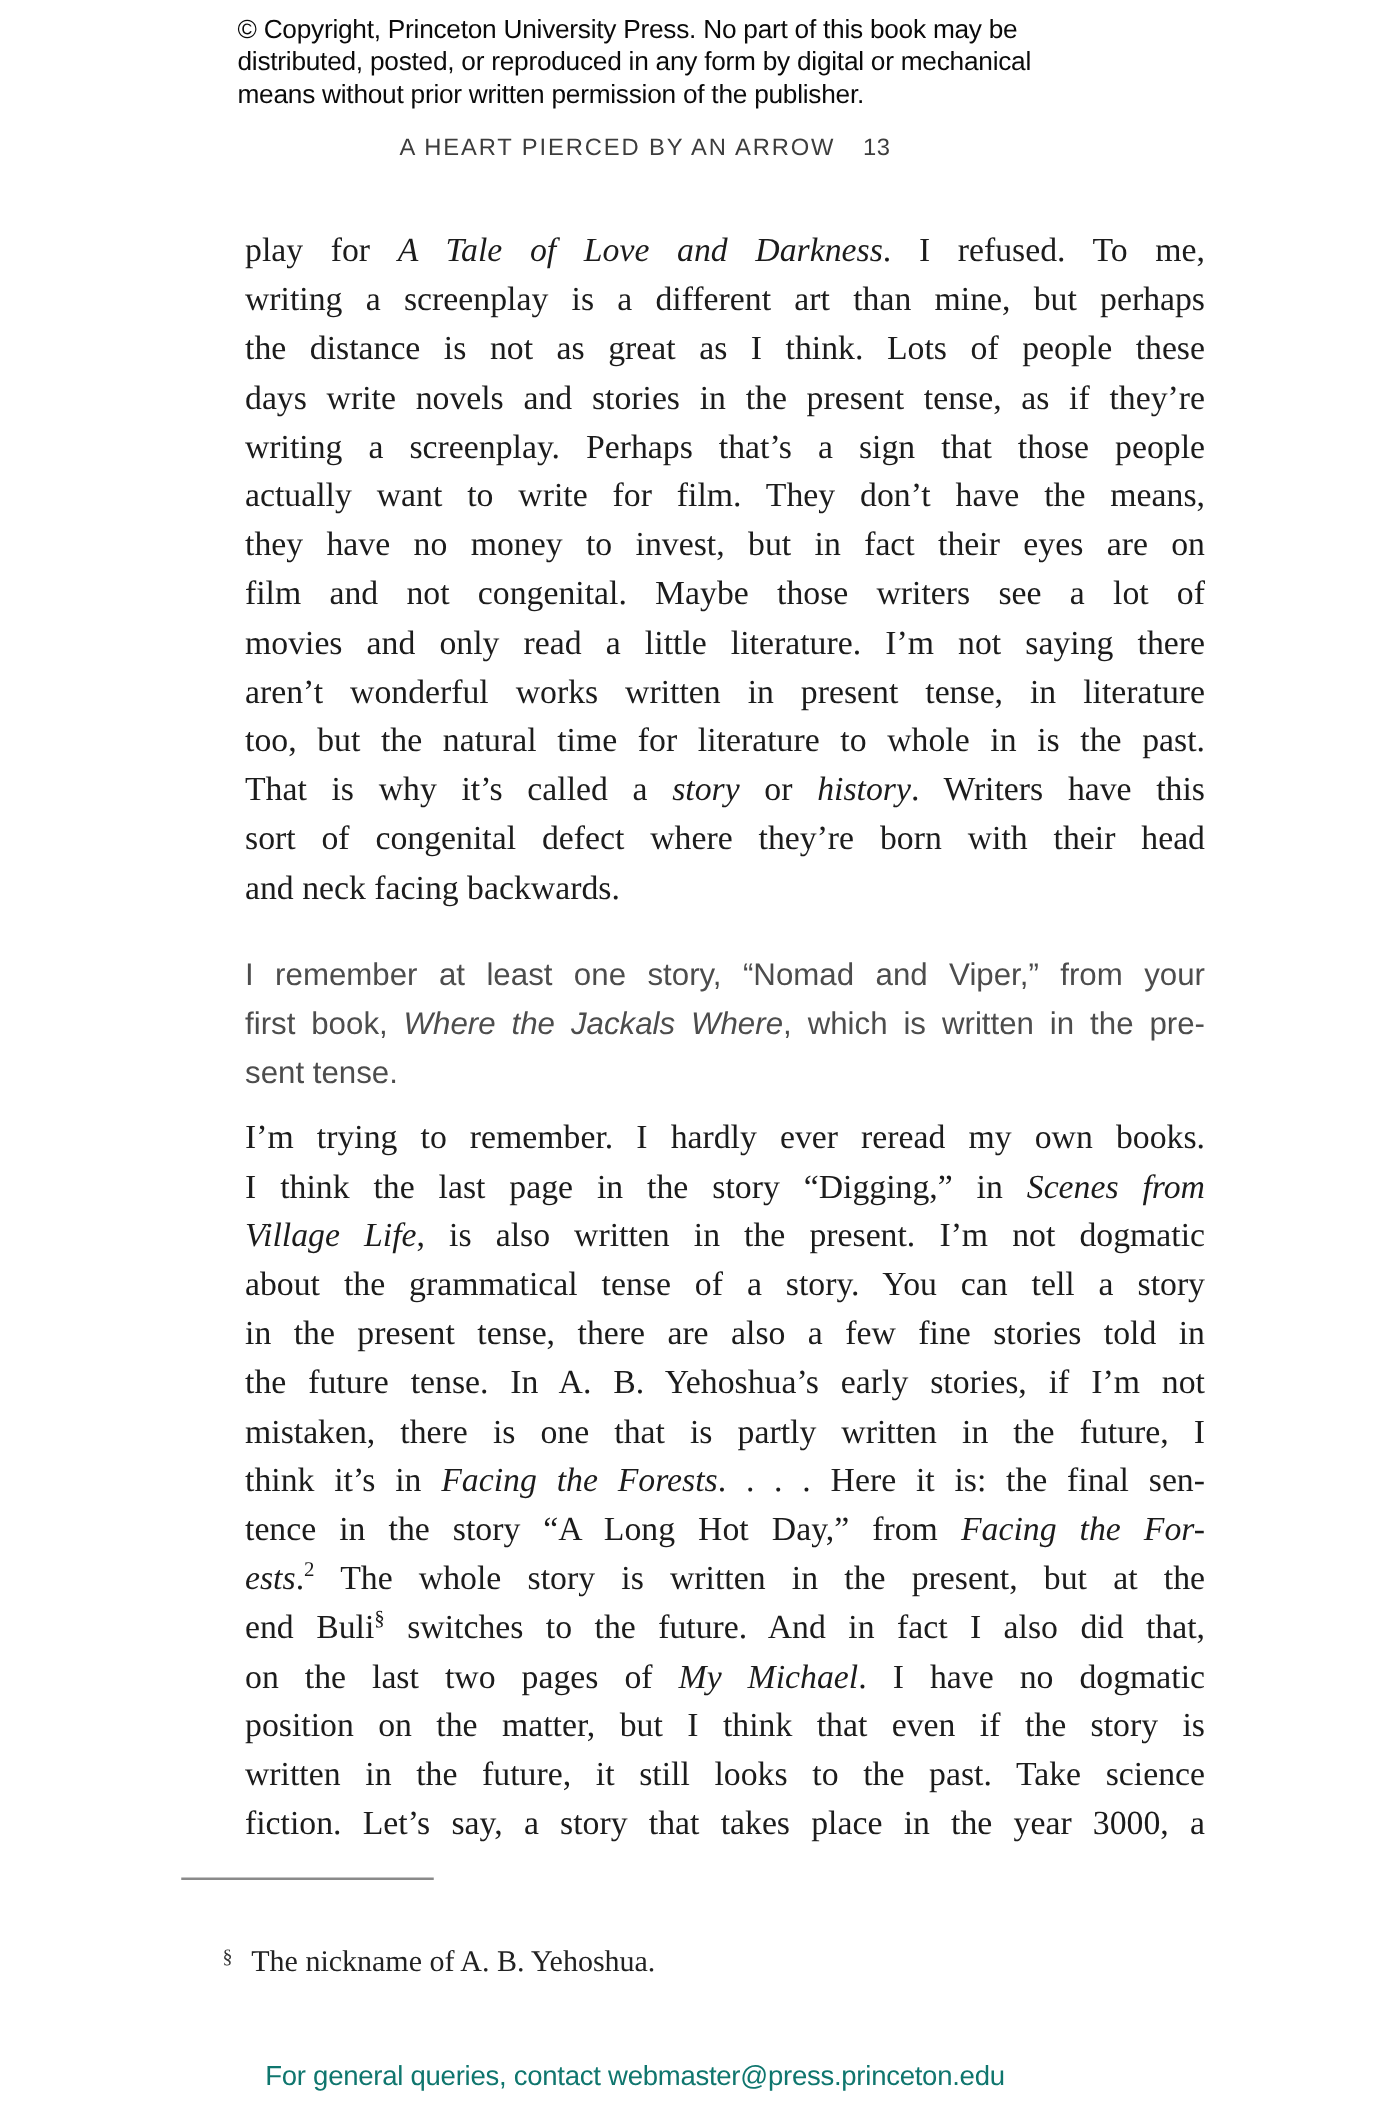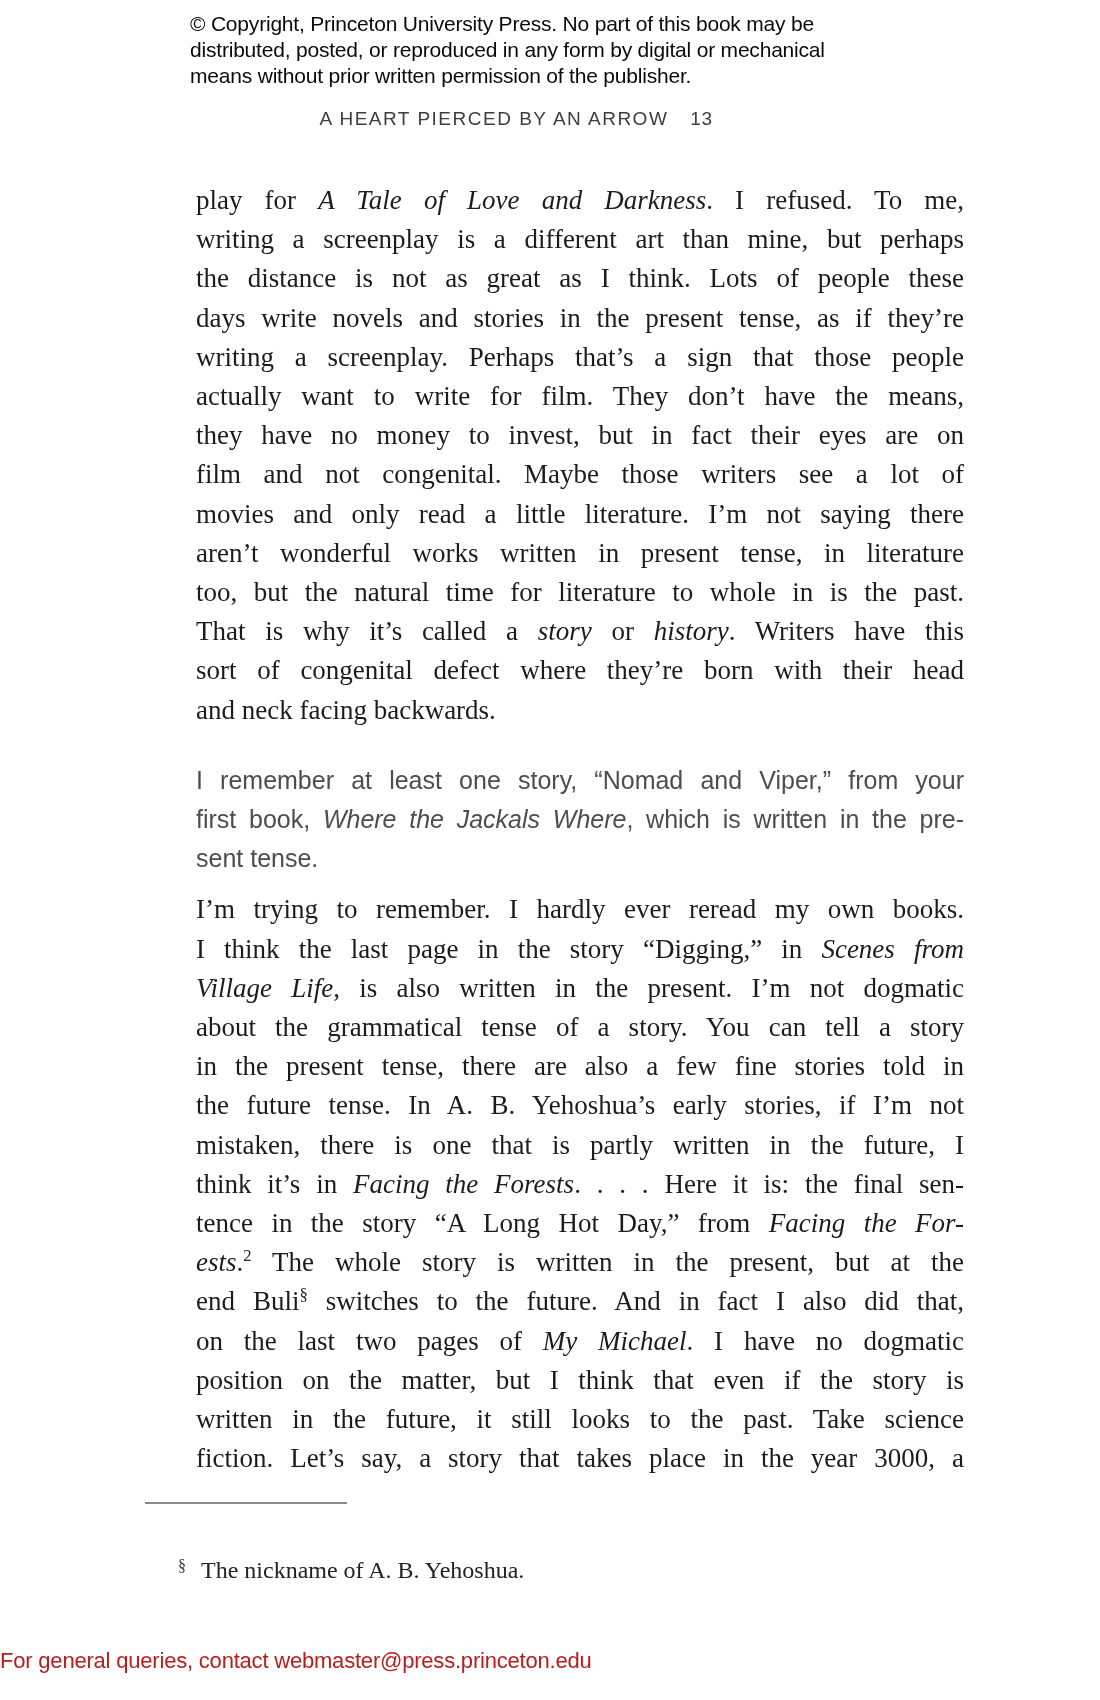--- a/index.html
+++ b/index.html
@@ -32,23 +32,23 @@
   .serif{font-family:"Liberation Serif",serif;font-size:27px;line-height:39.2px;color:#1c1c1c;}
   .sans{font-family:"Liberation Sans",sans-serif;font-size:25px;line-height:39.2px;color:#4d4d4d;}
 
   
   .fn-rule{position:absolute;left:145px;top:1502px;width:202px;height:2px;background:#8a8a8a;}
   .footnote{position:absolute;left:178px;top:1512px;font-family:"Liberation Serif",serif;
             font-size:24px;color:#222;margin-top:45px;}
   .footnote .fn-marker{font-size:16px;vertical-align:7px;margin-right:15px;color:#333;}
 
   
-  .footer{position:absolute;left:0;top:1648px;width:1016px;text-align:left;
+  .footer{position:absolute;left:0;top:1648px;width:1016px;text-align:center;
           font-family:"Liberation Sans",sans-serif;font-size:22px;letter-spacing:-0.2px;
-          color:#b91c1c;}
+          color:#0f766e;}
 </style>
 </head>
 <body>
 
 <div class="page">
 
   <div class="copyright">
     <div>© Copyright, Princeton University Press. No part of this book may be</div>
     <div>distributed, posted, or reproduced in any form by digital or mechanical</div>
     <div>means without prior written permission of the publisher.</div>

